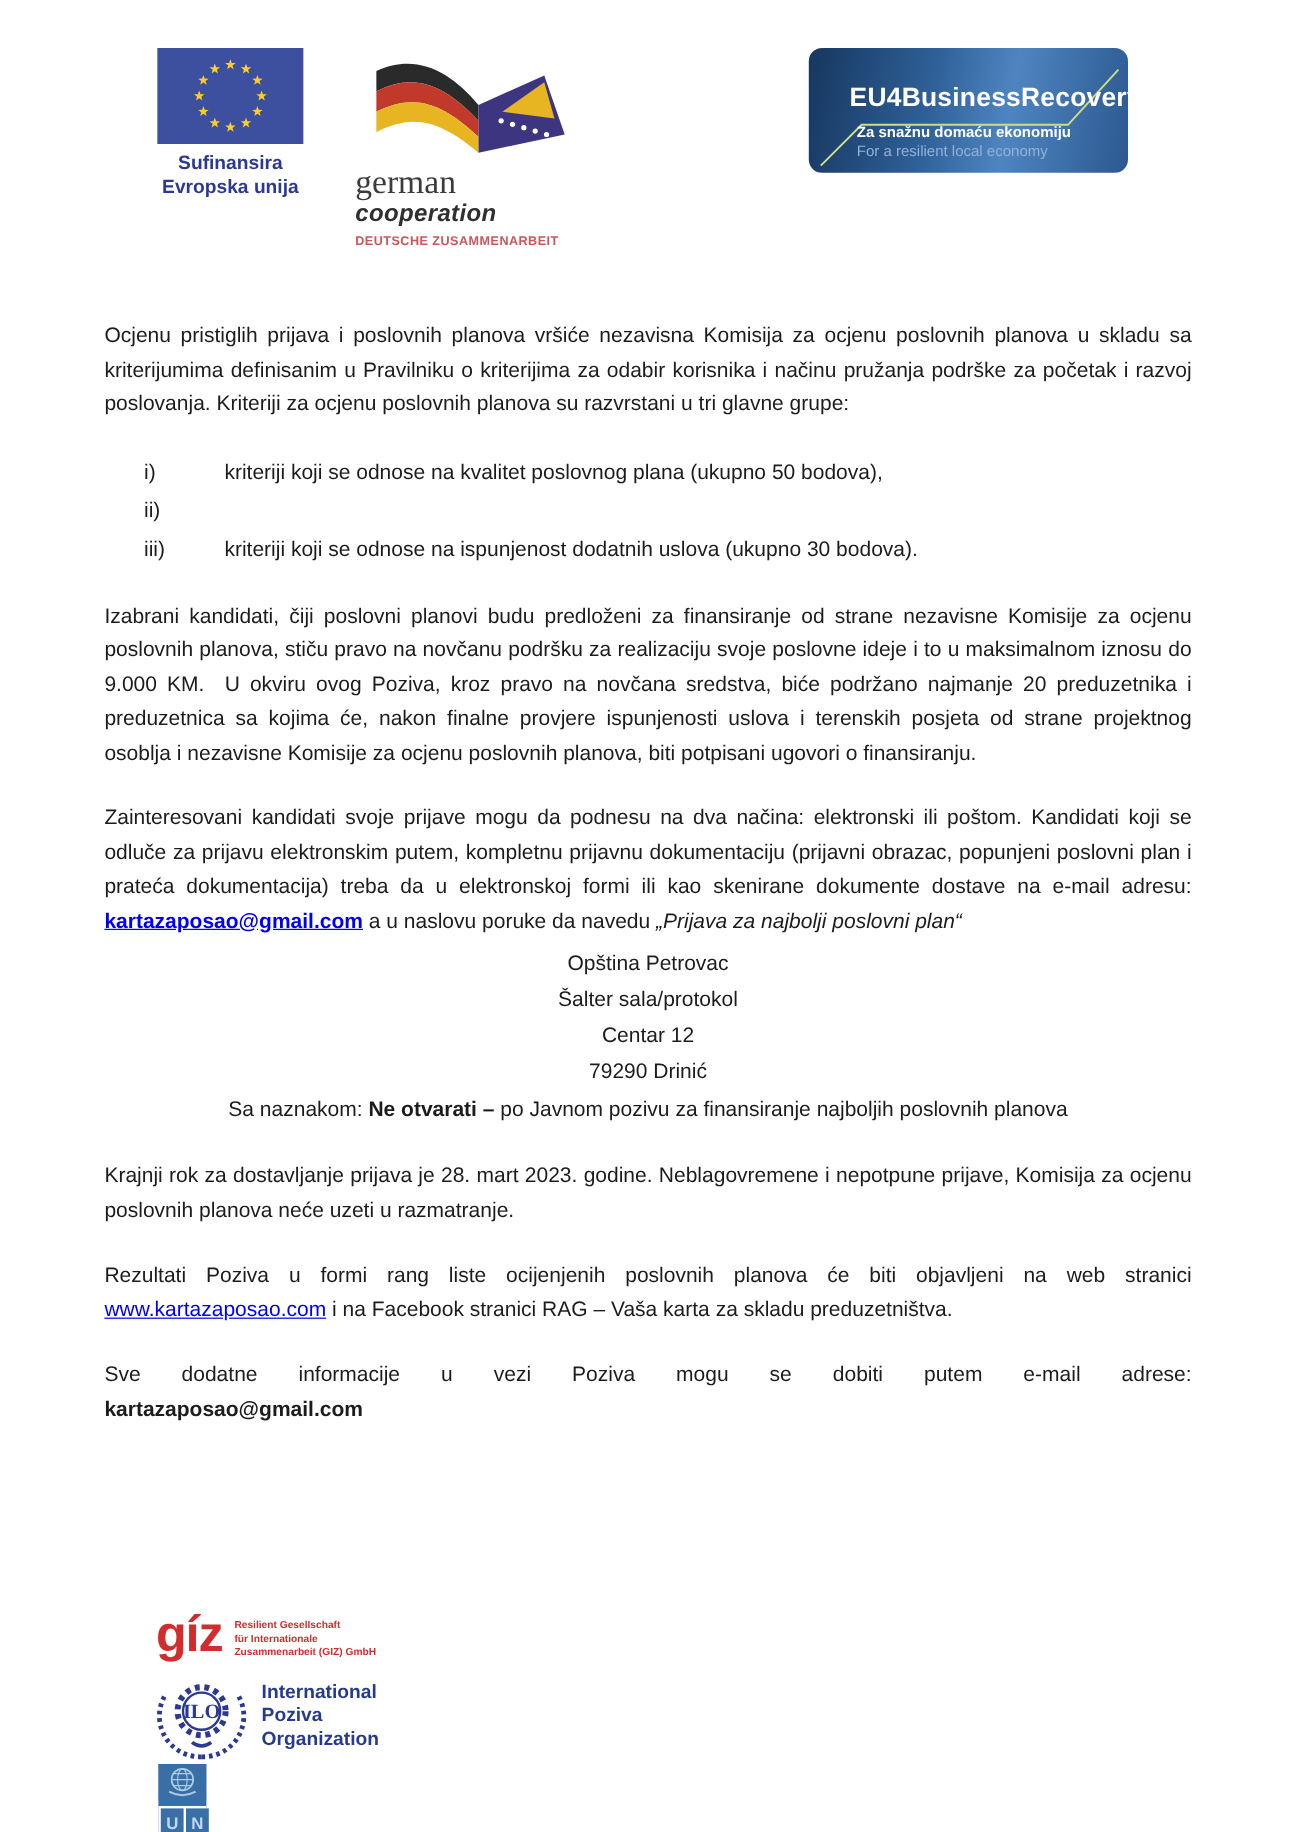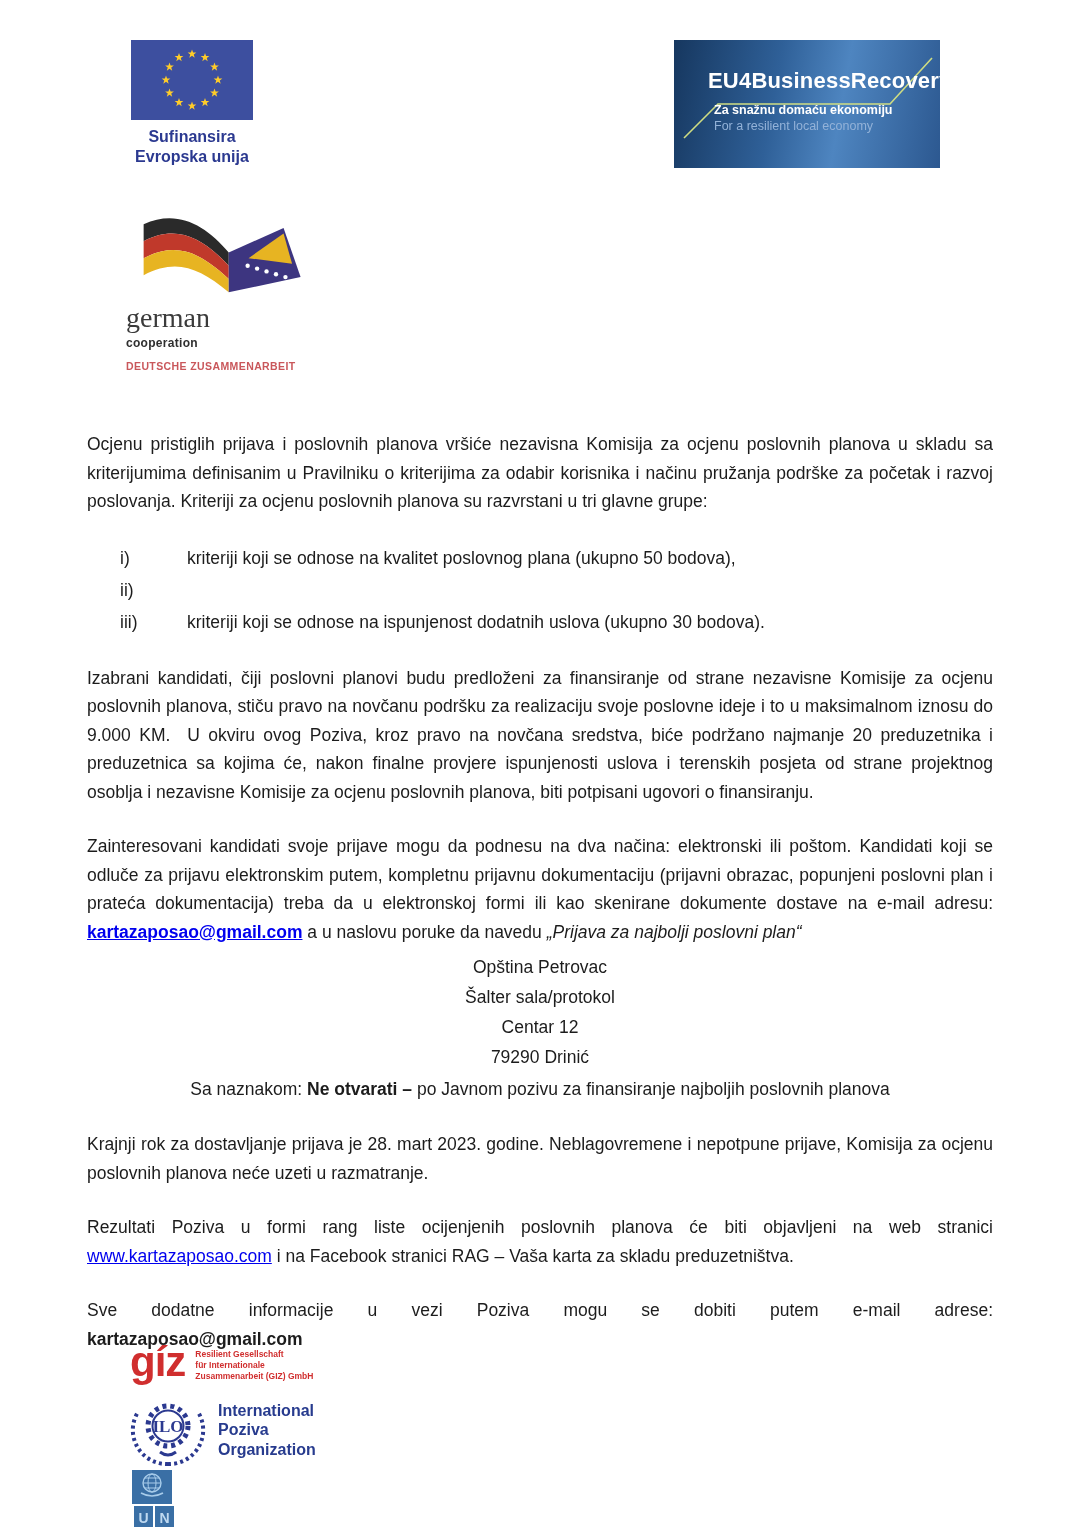--- a/index.html
+++ b/index.html
@@ -4,31 +4,31 @@
 <style>
   html,body { margin:0; padding:0; background:#e8e8e8; }
   .page {
     width:1080px; height:1527px; background:#ffffff; margin:0 auto;
     position:relative; overflow:hidden;
     font-family:"Liberation Sans", sans-serif; color:#1c1c1c;
   }
   
   .header { display:flex; justify-content:space-between; align-items:flex-start;
             padding:40px 140px 0 126px; }
-  .logo-group { display:flex; gap:38px;flex-direction:column; }
+  .logo-group { display:flex; gap:38px; }
   .eu-block { width:132px; text-align:center; }
   .eu-flag { display:block; margin:0 auto; }
   .eu-caption { margin-top:7px; font-weight:bold; color:#2b3990; font-size:16px; line-height:20px; }
   .gc-block { width:190px; margin-top:4px; }
   .gc-ribbon { display:block; margin-left:8px; }
   .gc-name { font-family:"Liberation Serif", serif; font-size:28px; color:#3b3b3b; line-height:26px; margin-top:-8px; }
-  .gc-coop { font-size:12px; font-weight:bold; color:#2f2f2f; letter-spacing:0.3px; line-height:24px; }
+  .gc-coop { font-size:20px; font-weight:bold; color:#2f2f2f; letter-spacing:0.3px; line-height:24px;font-style:italic; }
   .gc-sub  { margin-top:5px; color:#c9575b; font-size:10.5px; font-weight:bold; letter-spacing:0.4px; }
-  .banner { width:266px; height:128px; position:relative; color:#fff;
-            background:linear-gradient(100deg,#16375f 0%, #2f6098 38%, #4e85c0 62%, #2c5890 100%); }
+  .banner { width:266px; height:104px; position:relative; color:#fff;
+            background:linear-gradient(100deg,#16375f 0%, #2f6098 38%, #4e85c0 62%, #2c5890 100%);border-radius:11px; }
   .banner svg { position:absolute; inset:0; }
   .banner-title { position:absolute; left:34px; top:28px; font-size:22px; font-weight:bold; letter-spacing:0.2px; }
   .banner-sub1 { position:absolute; left:40px; top:63px; font-size:12.5px; font-weight:bold; }
   .banner-sub2 { position:absolute; left:40px; top:79px; font-size:12.5px; color:#93b2d8; }
   
   .content { padding:0 87px; }
   .para { text-align:justify; font-size:17.5px; line-height:28.5px; margin:26px 0 0 0; }
   .para.first { margin-top:58px; }
   .list { margin-top:26px; font-size:17.5px; }
   .li { display:flex; padding-left:33px; line-height:32px; }

